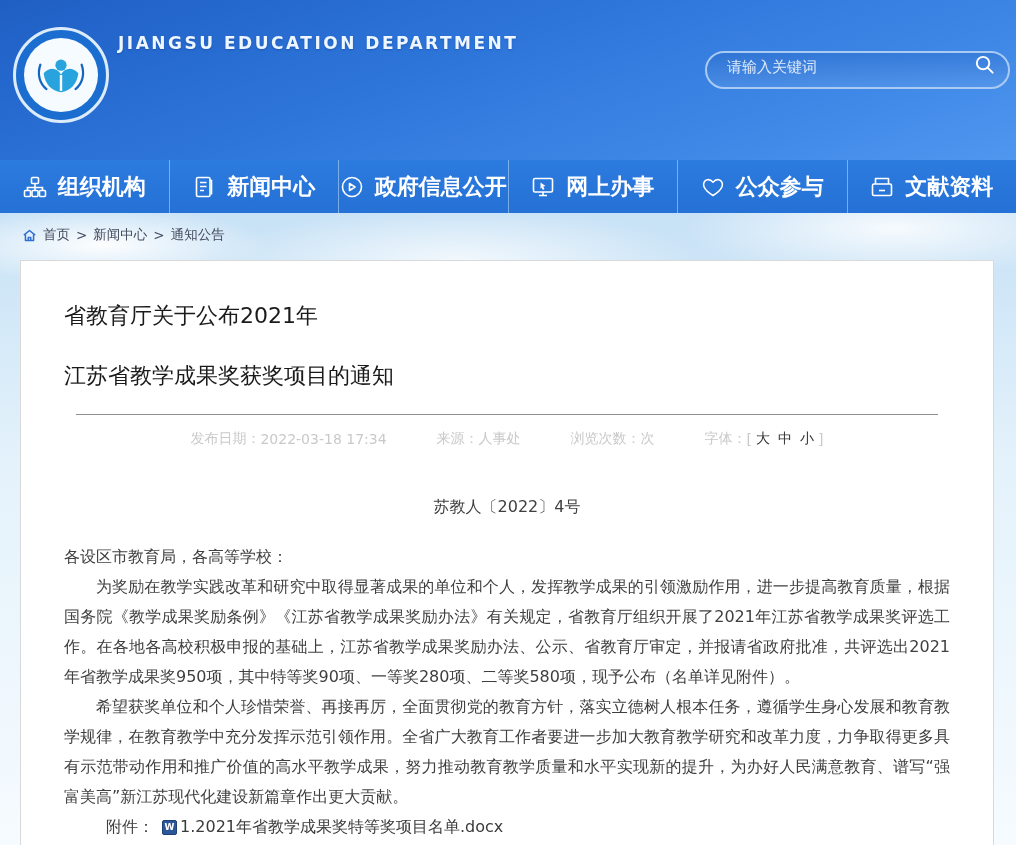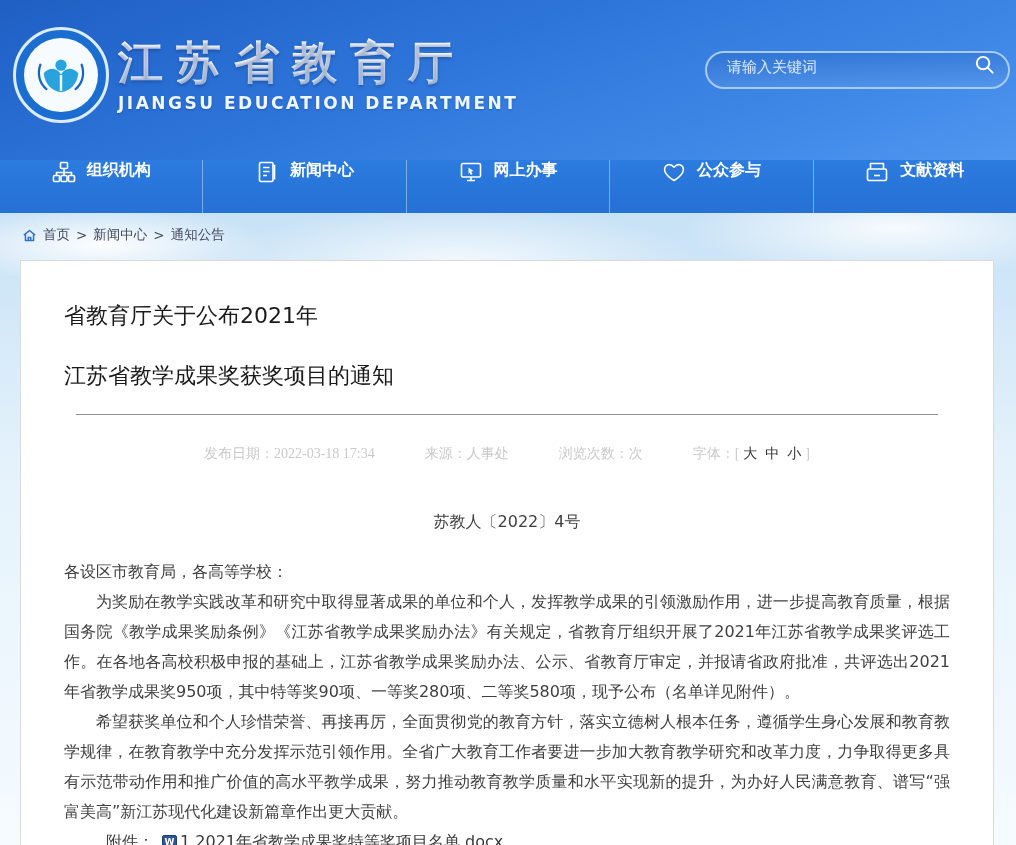--- a/index.html
+++ b/index.html
@@ -48,44 +48,44 @@
     flex:1;background:transparent;border:none;outline:none;color:#fff;font-size:15px;
   }
   .search input::placeholder{color:#e6f0fc;opacity:.95;}
   .search-btn{background:none;border:none;padding:0;cursor:pointer;display:flex;}
   
   .nav{
     position:absolute;top:160px;left:0;width:1016px;height:53px;display:flex;
     background:linear-gradient(180deg,#2c7bdf 0%,#2571d6 100%);
   }
   .nav-item{
-    flex:1;display:flex;justify-content:center;gap:11px;
-    color:#fff;font-size:16px;font-weight:bold;cursor:pointer;
+    flex:1;display:flex;align-items:center;justify-content:center;gap:11px;
+    color:#fff;font-size:22px;font-weight:bold;cursor:pointer;
     border-right:1px solid rgba(190,220,250,.55);
   }
   .nav-item:last-child{border-right:none;}
   .nav-item svg{display:block;}
   
   .breadcrumb{
     position:absolute;top:226px;left:22px;display:flex;align-items:center;gap:6px;
     font-size:13.5px;color:#454b5e;
   }
   .crumb{cursor:pointer;}
   .crumb-sep{color:#454b5e;}
   
   .panel{
     position:absolute;top:260px;left:20px;width:974px;height:620px;box-sizing:border-box;
     background:#fff;border:1px solid #d9d9d9;padding:44px 43px 0 43px;
   }
   .art-title{font-size:22px;font-weight:400;color:#1a1a1a;text-align:left;margin:0;line-height:1;}
   .art-title.second{margin-top:38px;}
   .title-rule{border:none;border-top:1px solid #8f8f8f;margin:27px 12px 0 12px;}
   .meta{
-    margin-top:30px;display:flex;justify-content:center;gap:50px;
-    font-size:14px;color:#c9c9c9;white-space:nowrap;font-family:Liberation Serif, serif;
+    margin-top:15px;display:flex;justify-content:center;gap:50px;
+    font-size:14px;color:#c9c9c9;white-space:nowrap;
   }
   .meta .seg{display:flex;align-items:center;}
   .font-size-opt{color:#333;cursor:pointer;padding:0 4px;}
   .doc-number{margin-top:44px;text-align:center;font-size:16px;color:#3f3f3f;line-height:30px;}
   .salutation{margin-top:20px;font-size:16px;color:#3f3f3f;line-height:30px;}
   .body-para{
     margin:0;font-size:16px;color:#3f3f3f;line-height:30px;
     text-align:justify;text-indent:2em;
   }
   .attach-row{display:flex;align-items:flex-end;font-size:16px;color:#3f3f3f;line-height:30px;margin-left:42px;}
@@ -106,21 +106,20 @@
       <svg width="60" height="60" viewBox="0 0 64 64">
         <path d="M10 21c-3.5 10-1 20 6.5 26" stroke="#1565c0" stroke-width="2.4" fill="none" stroke-linecap="round"></path>
         <path d="M54 21c3.5 10 1 20-6.5 26" stroke="#1565c0" stroke-width="2.4" fill="none" stroke-linecap="round"></path>
         <circle cx="32" cy="21.5" r="6" fill="#29a3dd"></circle>
         <path d="M13.5 30c8-7.5 14.5-5 18.5 1.5C36 25 42.5 22.5 50.5 30c-1.5 12-8.5 18.5-18.5 20.5C22 48.5 15 42 13.5 30z" fill="#29a3dd"></path>
         <path d="M32 32v17" stroke="#f6fbff" stroke-width="2.6"></path>
       </svg>
     </div>
   </div>
   <div class="brand">
-    <div class="brand-cn">江苏省教育厅</div>
     <div class="brand-en">JIANGSU EDUCATION DEPARTMENT</div>
   </div>
   <div class="search">
     <input type="text" placeholder="请输入关键词" style="">
     <button class="search-btn">
       <span>
         <svg width="23" height="23" viewBox="0 0 24 24" fill="none" stroke="#ffffff" stroke-width="2" stroke-linecap="round">
           <circle cx="10.5" cy="10.5" r="6.5"></circle>
           <path d="M15.5 15.5 L20.5 20.5"></path>
         </svg>
@@ -144,20 +143,29 @@
   </div>
   <div class="nav-item">
     <span>
       <svg width="24" height="24" viewBox="0 0 24 24" fill="none" stroke="#fff" stroke-width="1.6">
         <rect x="4.5" y="2.5" width="13.5" height="19" rx="1.5"></rect>
         <path d="M8 7.5h6.5M8 11.5h6.5M8 15.5h4"></path>
         <path d="M18 5.5h1.5v14"></path>
       </svg>
     </span>
     <span>新闻中心</span>
+  </div>
+  <div class="nav-item">
+    <span>
+      <svg width="24" height="24" viewBox="0 0 24 24" fill="none" stroke="#fff" stroke-width="1.6" stroke-linejoin="round">
+        <circle cx="12" cy="12" r="9.5"></circle>
+        <path d="M9.5 8.5l5.5 3.5-5.5 3.5z"></path>
+      </svg>
+    </span>
+    <span>政府信息公开</span>
   </div>
   <div class="nav-item">
     <span>
       <svg width="24" height="24" viewBox="0 0 24 24" fill="none" stroke="#fff" stroke-width="1.6" stroke-linejoin="round">
         <rect x="2.5" y="3.5" width="19" height="13.5" rx="1.5"></rect>
         <path d="M12 17v3.5M8 20.5h8"></path>
         <path d="M9.5 7.5l5 3.5-2.3.6 1.3 2.4-1.6.9-1.3-2.5-1.1 1.6z" fill="#fff" stroke="none"></path>
       </svg>
     </span>
     <span>网上办事</span>

